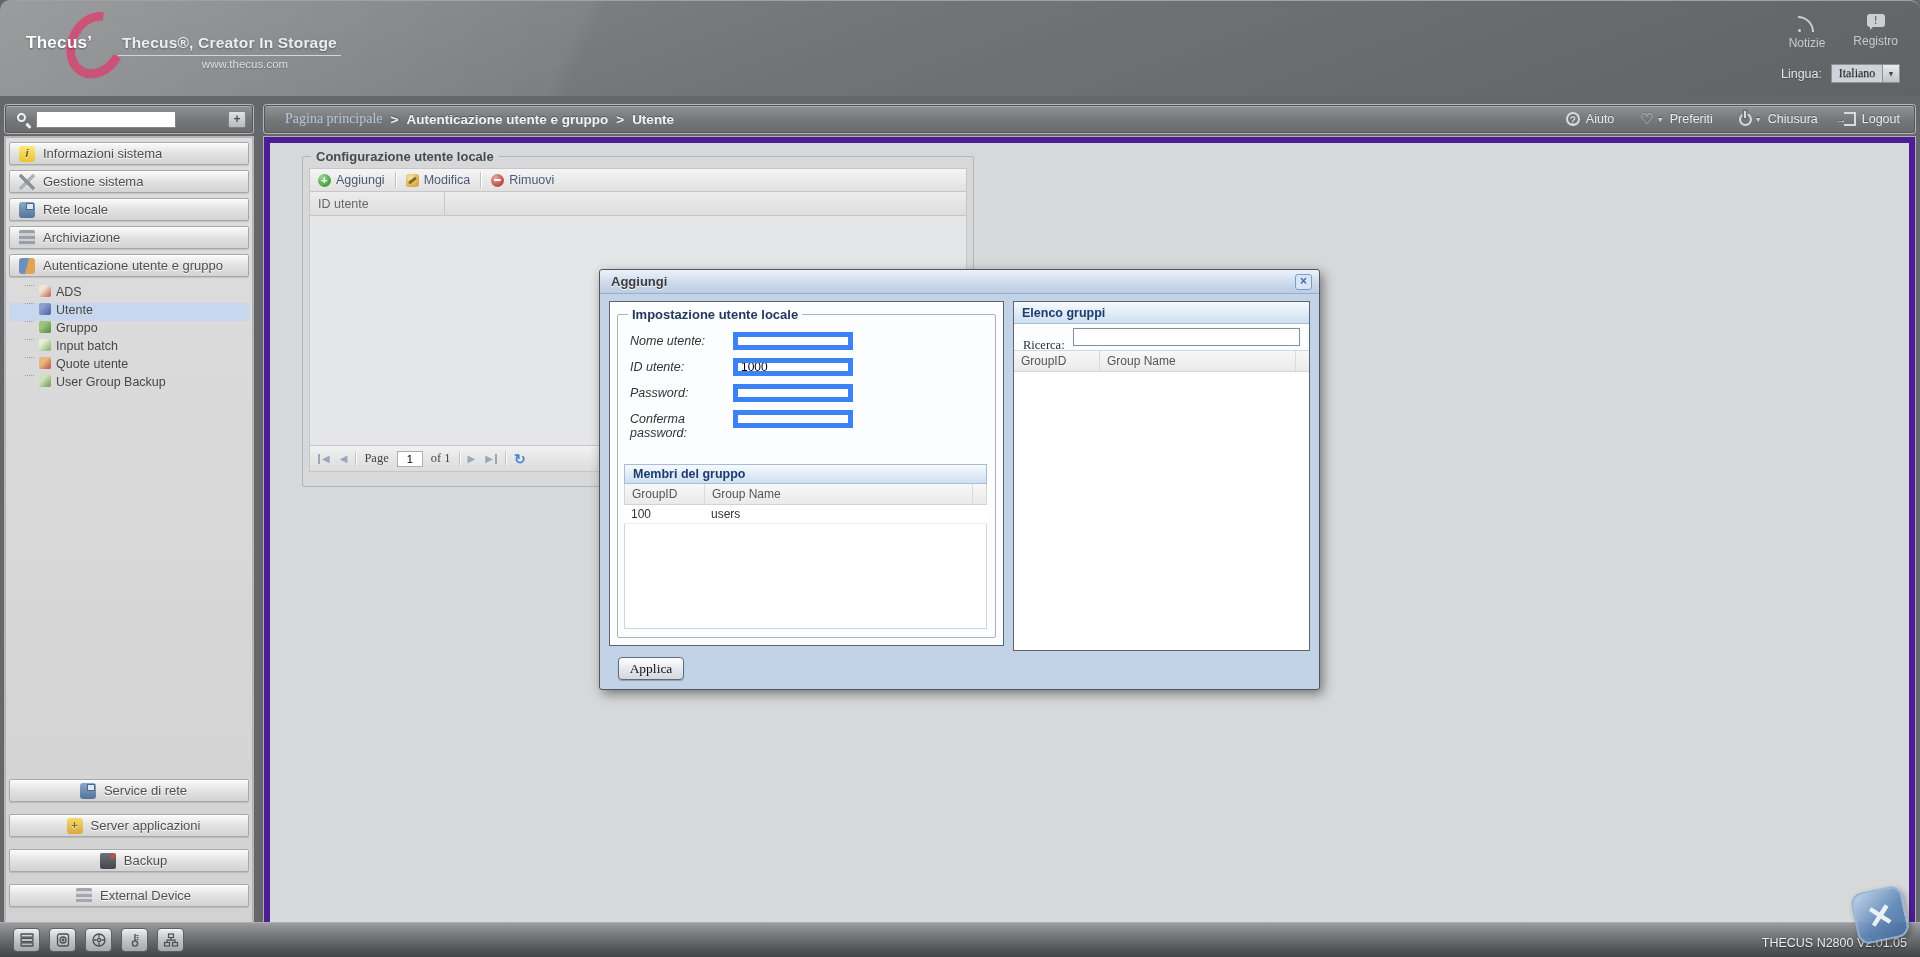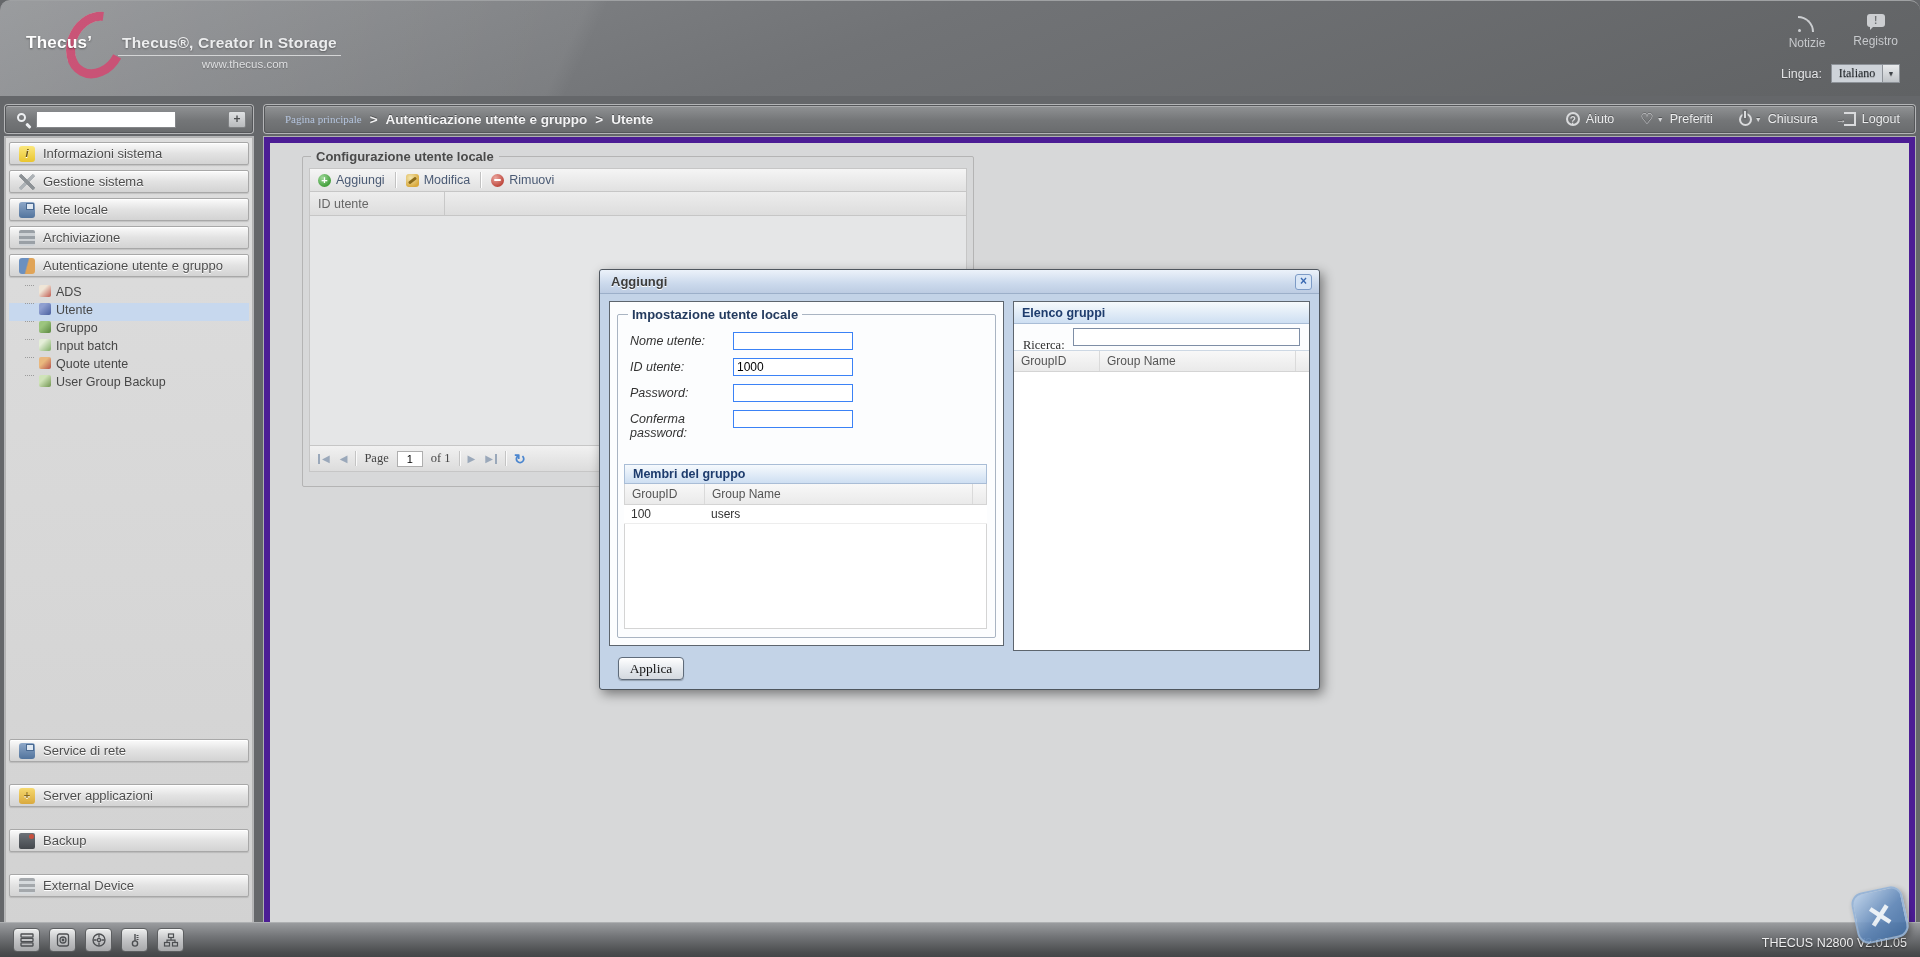--- a/index.html
+++ b/index.html
@@ -52,21 +52,21 @@
   .search-ic { position:absolute; left:11px; top:7px; width:9px; height:9px;
     border:2px solid #eef0f2; border-radius:50%; }
   .search-ic::after { content:""; position:absolute; left:8px; top:8px; width:2.5px; height:6px;
     background:#eef0f2; transform:rotate(-45deg); border-radius:1px; }
   .sidebar-search { position:absolute; left:30px; top:5px; width:140px; height:17px;
     border:1px solid #85878a; background:#fff; font-size:12px; padding:0 4px; }
   .plus-btn { position:absolute; right:6px; top:5px; width:18px; height:17px;
     background:linear-gradient(#dfe1e3,#b8babc); border:1px solid #808284; border-radius:2px;
     color:#4c4e50; font-size:12px; font-weight:bold; line-height:14px; text-align:center; cursor:pointer; }
   .crumbs { position:absolute; left:20px; top:0; height:100%; display:flex; align-items:center; gap:8px; }
-  .crumb-home { font-family:"Liberation Serif",serif; font-size:11px; color:#b4c4de; cursor:pointer; }
+  .crumb-home { font-family:"Liberation Serif",serif; font-size:14px; color:#b4c4de; cursor:pointer; }
   .crumb-sep, .crumb-strong { font-weight:bold; font-size:13.5px; color:#f3f3f4;
     text-shadow:0 -1px 0 rgba(0,0,0,.35); }
   .quick { position:absolute; right:14px; top:0; height:100%; display:flex; align-items:center; gap:26px; }
   .qitem { display:flex; align-items:center; gap:6px; color:#ebeced; font-size:12.5px;
     text-shadow:0 -1px 0 rgba(0,0,0,.3); cursor:pointer; }
   .q-help { width:14px; height:14px; border:2px solid #d9dadc; border-radius:50%;
     color:#d9dadc; font-size:10px; font-weight:bold; text-align:center; line-height:13px; }
   .q-heart { font-size:15px; color:#dcdde0; line-height:14px; }
   .q-caret { font-size:7px; color:#d5d6d8; margin-left:-3px; }
   .q-power { width:13px; height:13px; border:2px solid #d9dadc; border-radius:50%; position:relative; }
@@ -110,21 +110,21 @@
   .sub-item::before { content:""; width:9px; border-top:1px dotted #9b9b9b; flex:none; }
   .sub-item.selected { background:#c7d8ee; }
   .sub-icon { width:12px; height:12px; border-radius:2px; flex:none; }
   .si-ads { background:linear-gradient(135deg,#efe5d6 35%,#c05a50); }
   .si-utente { background:linear-gradient(135deg,#8f9fd0 30%,#4a5f9e); }
   .si-gruppo { background:linear-gradient(135deg,#9cc57e 35%,#59873f); }
   .si-batch { background:linear-gradient(135deg,#e4eed8 30%,#7fae66); }
   .si-quote { background:linear-gradient(135deg,#e9b87e 40%,#b5524a); }
   .si-ugb { background:linear-gradient(135deg,#cfe3b8 35%,#6f944f); }
   .acc-bottom { position:absolute; left:3px; right:3px; bottom:14px; }
-  .acc-bottom .acc-item { margin-bottom:22px; }
+  .acc-bottom .acc-item { margin-bottom:12px;justify-content:center; }
 
   
   .main-panel { position:absolute; left:264px; top:137px; width:1651px; height:797px;
     background:#d7d8d9; border:6px solid #4c1d95; box-shadow:0 0 0 1px rgba(248,248,248,.5); }
   .cfg-fieldset { position:absolute; left:32px; top:6px; width:672px; height:338px;
     border:1px solid #b4b4b4; border-radius:2px; padding:4px 6px 6px 6px; }
   .cfg-fieldset legend { font-size:13px; font-weight:bold; color:#4a4a4a; padding:0 5px; margin-left:2px; }
   .grid-toolbar { height:24px; background:linear-gradient(#f5f5f5,#e1e1e1);
     border:1px solid #c6c6c6; display:flex; align-items:center; padding:0 5px; gap:7px; }
   .tbtn { display:flex; align-items:center; gap:5px; font-size:12.5px; color:#4a5a74;
@@ -174,21 +174,21 @@
     background:#d9e6f6; border:1px solid #7d9bc6; border-radius:3px; cursor:pointer;
     color:#3a6ab2; font-size:12px; font-weight:bold; line-height:13px; text-align:center; }
   .dlg-body { position:absolute; left:0; right:0; top:24px; bottom:0; }
   .form-panel { position:absolute; left:9px; top:7px; width:395px; height:345px;
     background:#fcfdfe; border:1px solid #5d656e; }
   .form-fieldset { position:absolute; inset:5px 7px 7px 7px; border:1px solid #a9b4c2;
     border-radius:2px; padding:2px 6px; }
   .form-fieldset legend { font-size:13px; font-weight:bold; color:#233a5e; padding:0 4px; margin-left:4px; }
   .frm-row { display:flex; margin:8px 2px 0 6px; }
   .frm-label { width:103px; flex:none; font-size:12.5px; color:#333; padding-top:2px; line-height:1.15;font-style:italic; }
-  .frm-input { width:120px; height:18px; border:1px solid #3b82f6; font-size:12px; padding:0 3px; background:#fff; }
+  .frm-input { width:120px; height:18px; border:5px solid #3b82f6; font-size:12px; padding:0 3px; background:#fff; }
   .members-panel { position:absolute; left:6px; right:8px; top:142px; bottom:8px; }
   .panel-hd { height:20px; background:linear-gradient(#f6fafd,#cedff2);
     border:1px solid #a9bdd6; display:flex; align-items:center; padding:0 8px;
     font-weight:bold; font-size:12.5px; color:#1e3c6d; }
   .mini-grid-hd { display:flex; height:21px; background:linear-gradient(#f8f8f8,#eaeaea);
     border:1px solid #d4d4d4; border-top:none; }
   .mini-grid-hd .cell { display:flex; align-items:center; padding-left:7px; font-size:12px;
     color:#555; border-right:1px solid #dadada; cursor:pointer; }
   .mc-id { width:80px; flex:none; }
   .mc-name { flex:1; }

